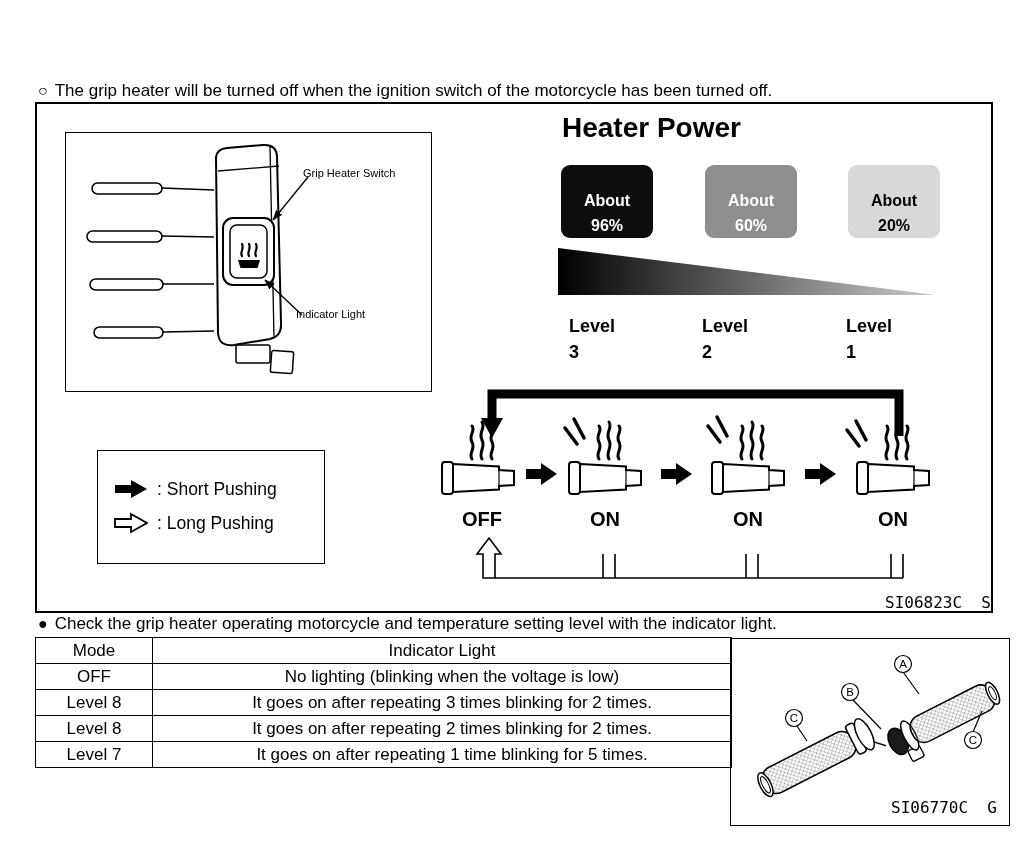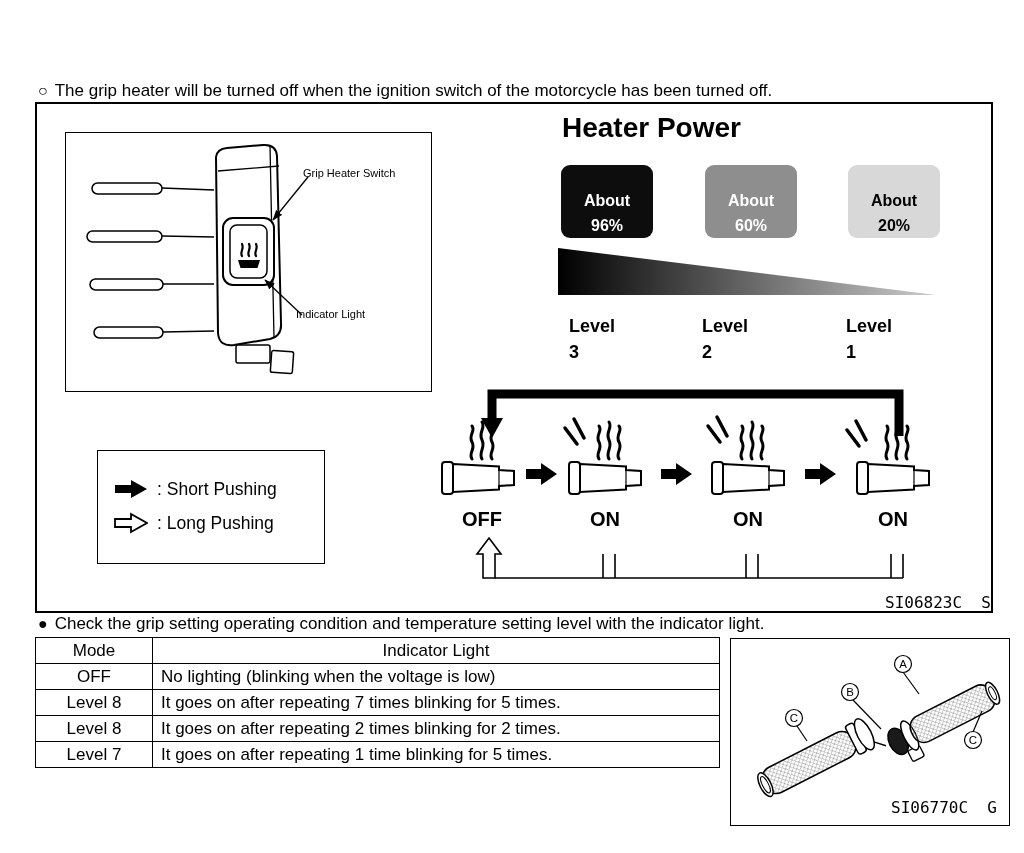--- a/index.html
+++ b/index.html
@@ -39,21 +39,21 @@
   .legend-row{display:flex;align-items:center;gap:9px;height:34px;font-size:17.5px;white-space:nowrap;}
 
   .figcode{position:absolute;font-family:"DejaVu Sans Mono",monospace;font-size:16px;white-space:pre;}
   .figcode1{left:848px;top:489px;}
   .figcode2{right:12px;bottom:8px;text-align:center;}
 
   .mode-table{position:absolute;left:35px;top:637px;border-collapse:collapse;font-size:17px;background:#fff;table-layout:fixed;border-radius:23px;}
   .mode-table th,.mode-table td{border:1.5px solid #000;height:25px;font-weight:normal;padding:0;}
   .mode-table th.h1,.mode-table td.c1{width:116px;text-align:center;}
   .mode-table th.h2{width:558px;text-align:center;}
-  .mode-table td.c2{width:558px;text-align:left;padding-left:8px;}
+  .mode-table td.c2{width:558px;text-align:center;padding-left:20px;}
 
   .grip-fig{position:absolute;left:730px;top:638px;width:280px;height:188px;border:1.5px solid #000;box-sizing:border-box;}
 
   
   .ln2{fill:#fff;stroke:#000;stroke-width:2;}
   .ln15{fill:#fff;stroke:#000;stroke-width:1.5;}
   .thin2f{fill:none;stroke:#000;stroke-width:1.3;}
   .flame{fill:none;stroke:#000;stroke-width:3;stroke-linecap:round;}
   .flame-sm{fill:none;stroke:#000;stroke-width:2.2;stroke-linecap:round;}
   .gbody{fill:#fff;stroke:#000;stroke-width:2;}
@@ -212,38 +212,38 @@
         </svg>
         <span>: Long Pushing</span>
       </div>
     </div>
 
     <div class="figcode figcode1">SI06823C  S</div>
   </div>
 
   <div class="note check-note">
     <span class="bullet">●</span>
-    <span>Check the grip setting operating condition and temperature setting level with the indicator light.</span>
+    <span>Check the grip heater operating motorcycle and temperature setting level with the indicator light.</span>
   </div>
 
   <table class="mode-table">
     <thead>
       <tr>
         <th class="h1">Mode</th>
         <th class="h2">Indicator Light</th>
       </tr>
     </thead>
     <tbody>
       <tr>
         <td class="c1">OFF</td>
         <td class="c2">No lighting (blinking when the voltage is low)</td>
       </tr>
       <tr>
         <td class="c1">Level 8</td>
-        <td class="c2">It goes on after repeating 7 times blinking for 5 times.</td>
+        <td class="c2">It goes on after repeating 3 times blinking for 2 times.</td>
       </tr>
       <tr>
         <td class="c1">Level 8</td>
         <td class="c2">It goes on after repeating 2 times blinking for 2 times.</td>
       </tr>
       <tr>
         <td class="c1">Level 7</td>
         <td class="c2">It goes on after repeating 1 time blinking for 5 times.</td>
       </tr>
     </tbody>

